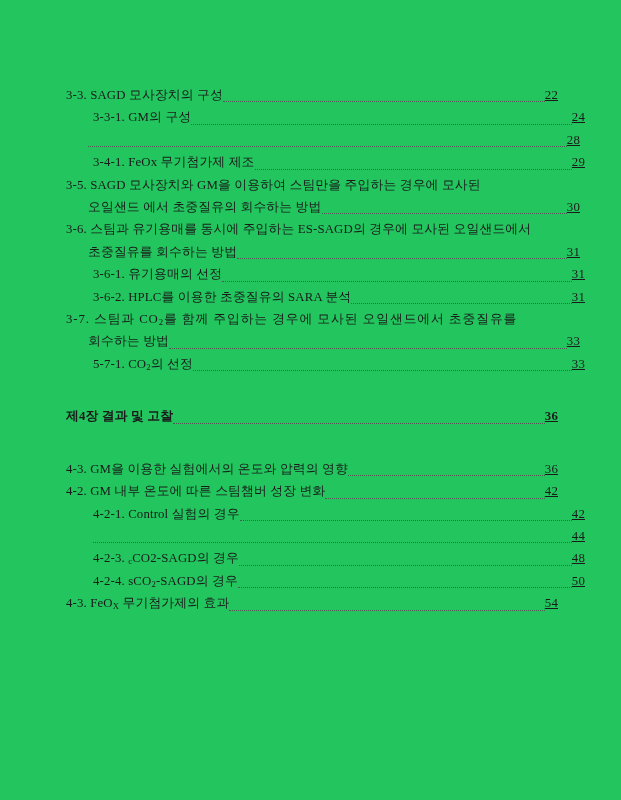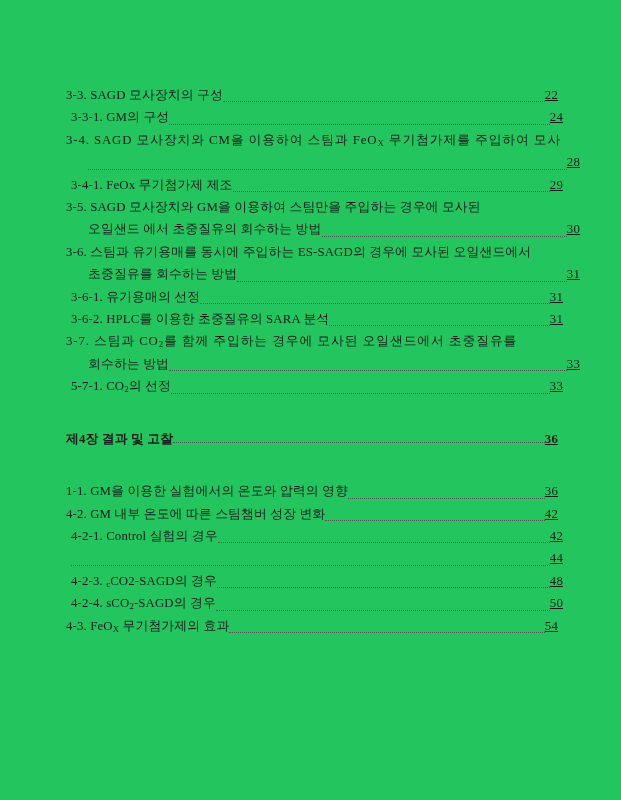--- a/index.html
+++ b/index.html
@@ -63,39 +63,38 @@
   }
   .entry .pageno {
     flex: 0 0 auto;
     text-align: right;
     letter-spacing: 0.2px;
     text-decoration: underline;
   }
 
   
   .lvl0  { margin-left: 0px; }
-  .lvl1  { margin-left: 5px; }
+  .lvl1  { margin-left: 27px; }
   .cont  { margin-left: 22px; }
 
   
   .wrapline {
     font-size: 12.8px;
     line-height: 22.4px;
     white-space: nowrap;
     letter-spacing: 0.15px;
     width: 100%;
   }
   .wrapline.spread {
     letter-spacing: 0.9px;
   }
 
   .chapter {
     font-weight: bold;
     letter-spacing: 0.6px;
-    align-items: center;
   }
   .chapter .label { font-weight: bold; }
 
   
   .gap-chapter-before { height: 30px; }
   .gap-chapter-after  { height: 30px; }
 
   sub {
     font-size: 0.68em;
     vertical-align: -0.22em;
@@ -118,21 +117,20 @@
       <span class="leader"></span>
       <span class="pageno">22</span>
     </div>
 
     <div class="entry lvl1">
       <span class="label">3-3-1. GM의 구성</span>
       <span class="leader"></span>
       <span class="pageno">24</span>
     </div>
 
-    <div class="wrapline spread lvl0"><span>3-4. SAGD 모사장치와 CM을 이용하여 스팀과 FeO</span><sub>X</sub><span> 무기첨가제를 주입하여 모사</span></div>
     <div class="entry cont">
       <span class="leader"></span>
       <span class="pageno">28</span>
     </div>
 
     <div class="entry lvl1">
       <span class="label">3-4-1. FeOx 무기첨가제 제조</span>
       <span class="leader"></span>
       <span class="pageno">29</span>
     </div>
@@ -180,21 +178,21 @@
 
     <div class="entry chapter lvl0">
       <span class="label">제4장 결과 및 고찰</span>
       <span class="leader"></span>
       <span class="pageno">36</span>
     </div>
 
     <div class="gap-chapter-after"></div>
 
     <div class="entry lvl0">
-      <span class="label">1-1. GM을 이용한 실험에서의 온도와 압력의 영향</span>
+      <span class="label">4-3. GM을 이용한 실험에서의 온도와 압력의 영향</span>
       <span class="leader"></span>
       <span class="pageno">36</span>
     </div>
 
     <div class="entry lvl0">
       <span class="label">4-2. GM 내부 온도에 따른 스팀챔버 성장 변화</span>
       <span class="leader"></span>
       <span class="pageno">42</span>
     </div>
 

